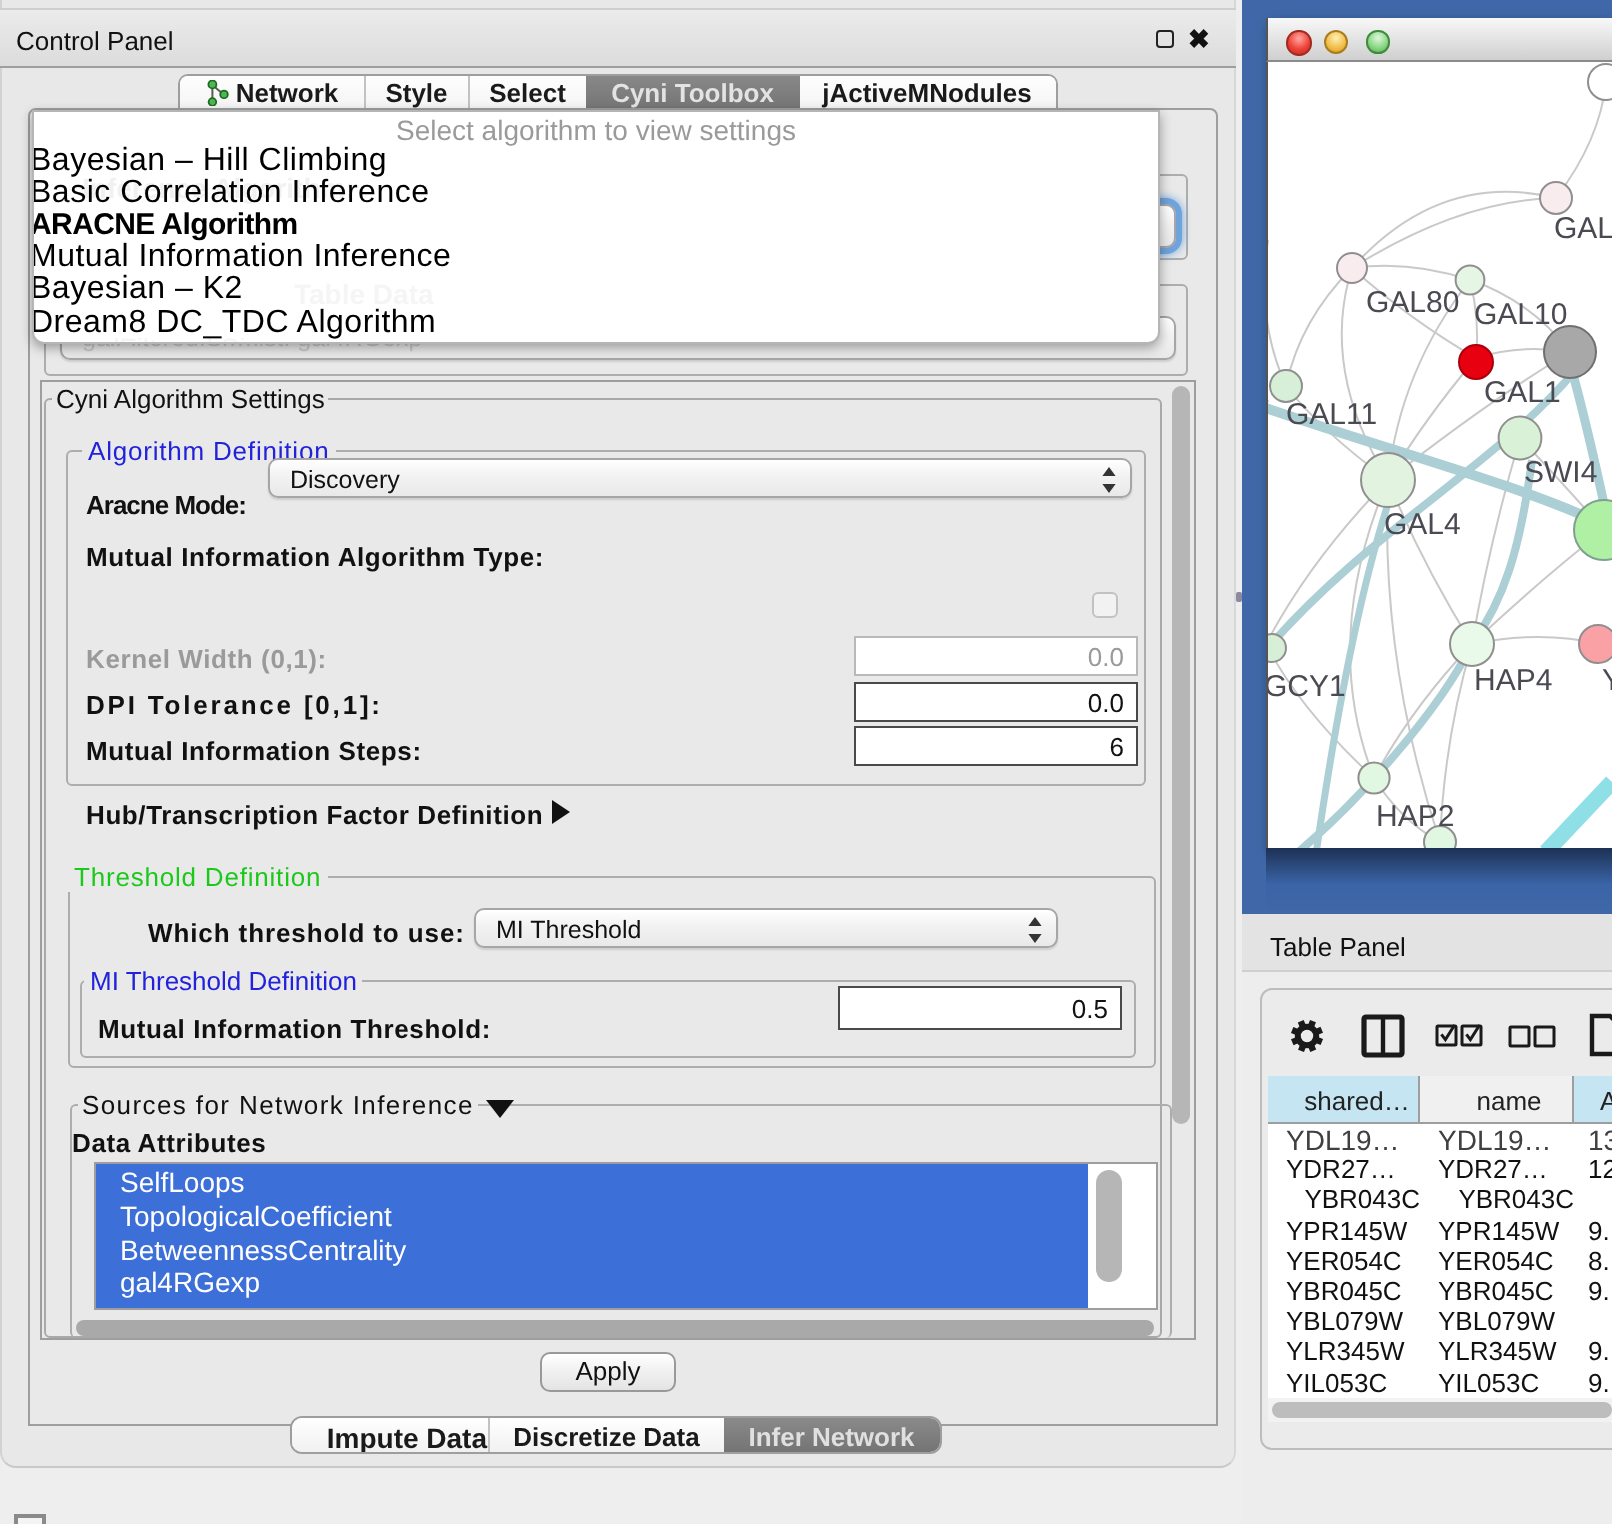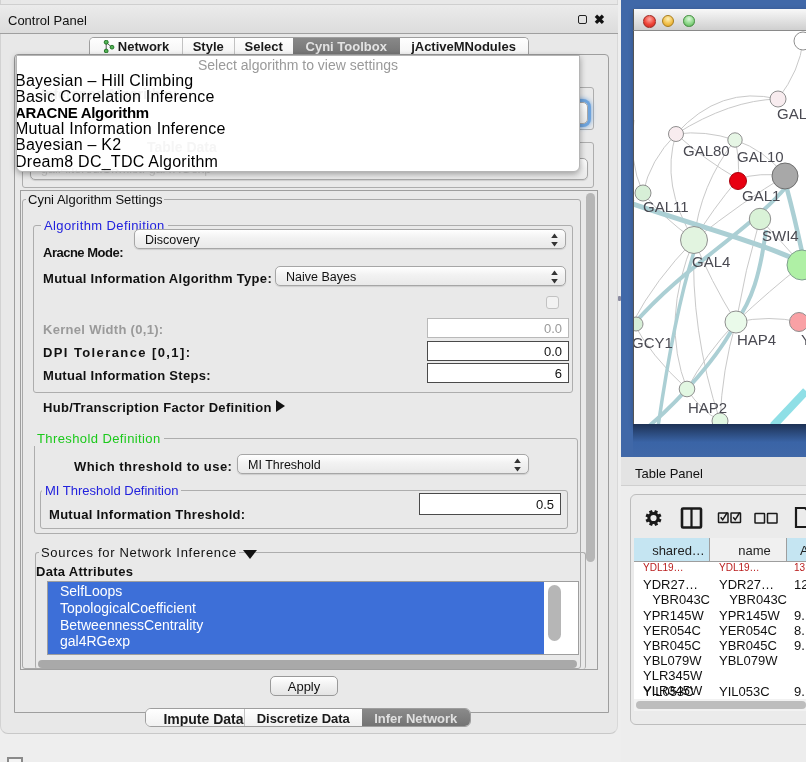--- a/index.html
+++ b/index.html
@@ -74,27 +74,20 @@
   <div class="abs b13" style="left:43px; top:245px; letter-spacing:-0.5px;">Aracne Mode:</div>
   <div class="combo" style="left:134px; top:229px; width:432px; height:20px;">
     <span class="ctext">Discovery</span>
       <span class="carrows" id="ar1"><svg width="9" height="16" viewBox="0 0 9 16">
           <path d="M1.2 6 L4.5 1.5 L7.8 6 Z" fill="#333"></path>
           <path d="M1.2 10 L4.5 14.5 L7.8 10 Z" fill="#333"></path>
         </svg></span>
   </div>
 
   <div class="abs b13" style="left:43px; top:271px;">Mutual Information Algorithm Type:</div>
-  <div class="combo" style="left:275px; top:266px; width:291px; height:20px;">
-    <span class="ctext">Naive Bayes</span>
-      <span class="carrows" id="ar2"><svg width="9" height="16" viewBox="0 0 9 16">
-          <path d="M1.2 6 L4.5 1.5 L7.8 6 Z" fill="#333"></path>
-          <path d="M1.2 10 L4.5 14.5 L7.8 10 Z" fill="#333"></path>
-        </svg></span>
-  </div>
 
   <div class="abs" style="left:546px; top:296px; width:13px; height:13px; background:#f2f2f2; border:1px solid #c2c2c2; border-radius:3px;"></div>
 
   <div class="abs b13" style="left:43px; top:322px; color:#9a9a9a;">Kernel Width (0,1):</div>
   <div class="field" style="left:427px; top:318px; width:142px; height:20px; border-color:#b9b9b9;">
     <span class="fieldtext" style="color:#9a9a9a;">0.0</span>
     </div>
 
   <div class="abs b13" style="left:43px; top:345px; letter-spacing:1.4px;">DPI Tolerance [0,1]:</div>
   <div class="field" style="left:427px; top:341px; width:142px; height:20px;">
@@ -262,21 +255,21 @@
       <rect x="137.5" y="13.5" width="9.5" height="9.5" fill="none" stroke="#1a1a1a" stroke-width="1.5" rx="0.5"></rect>
       <path d="M166 8 L175 8 L179 12 L179 27 L166 27 Z" fill="none" stroke="#1a1a1a" stroke-width="2.2"></path>
     </svg>
 
   <div class="abs" id="table" style="left:634px; top:538px; width:172px; height:161px; background:#fff; overflow:hidden;">
       <div style="display:flex; height:24px; font-size:13px; color:#222;">
         <div style="width:76px; flex:none; background:#c5e5f2; border-right:1px solid #9e9e9e; border-bottom:1px solid #9e9e9e; text-align:center; padding-top:5px; padding-left:14px;">shared…</div>
         <div style="width:77px; flex:none; background:#f0f0f0; border-right:1px solid #9e9e9e; border-bottom:1px solid #9e9e9e; text-align:center; padding-top:5px; padding-left:13px;">name</div>
         <div style="width:19px; flex:none; background:#c5e5f2; border-bottom:1px solid #9e9e9e; padding-top:5px; padding-left:13px;">A</div>
       </div>
-      <div style="display:flex; height:15.2px; font-size:10px; color:#b91c1c;">
+      <div style="display:flex; height:15.2px; font-size:14px; color:#404040;">
         <div style="width:76px; flex:none; padding-left:9px;">YDL19…</div>
         <div style="width:77px; flex:none; padding-left:9px;">YDL19…</div>
         <div style="width:19px; flex:none; padding-left:7px;">13</div>
       </div>
       <div style="display:flex; height:15.2px; font-size:13px; color:#111;">
         <div style="width:76px; flex:none; padding-left:9px;">YDR27…</div>
         <div style="width:77px; flex:none; padding-left:9px;">YDR27…</div>
         <div style="width:19px; flex:none; padding-left:7px;">12</div>
       </div>
       <div style="display:flex; height:15.2px; font-size:13px; color:#111;text-align:right;">
@@ -297,21 +290,21 @@
       <div style="display:flex; height:15.2px; font-size:13px; color:#111;">
         <div style="width:76px; flex:none; padding-left:9px;">YBR045C</div>
         <div style="width:77px; flex:none; padding-left:9px;">YBR045C</div>
         <div style="width:19px; flex:none; padding-left:7px;">9.</div>
       </div>
       <div style="display:flex; height:15.2px; font-size:13px; color:#111;">
         <div style="width:76px; flex:none; padding-left:9px;">YBL079W</div>
         <div style="width:77px; flex:none; padding-left:9px;">YBL079W</div>
         <div style="width:19px; flex:none; padding-left:7px;"></div>
       </div>
-      <div style="display:flex; height:15.2px; font-size:13px; color:#111;flex-direction:column;">
+      <div style="display:flex; height:15.2px; font-size:13px; color:#111;">
         <div style="width:76px; flex:none; padding-left:9px;">YLR345W</div>
         <div style="width:77px; flex:none; padding-left:9px;">YLR345W</div>
         <div style="width:19px; flex:none; padding-left:7px;">9.</div>
       </div>
       <div style="display:flex; height:15.2px; font-size:13px; color:#111;">
         <div style="width:76px; flex:none; padding-left:9px;">YIL053C</div>
         <div style="width:77px; flex:none; padding-left:9px;">YIL053C</div>
         <div style="width:19px; flex:none; padding-left:7px;">9.</div>
       </div>
     </div>

